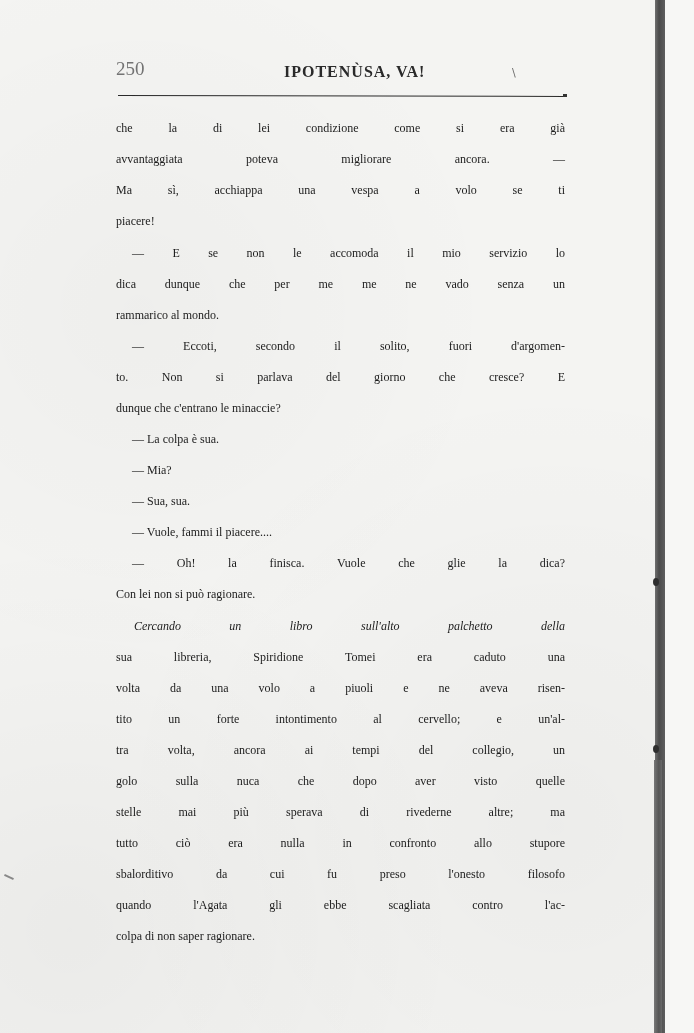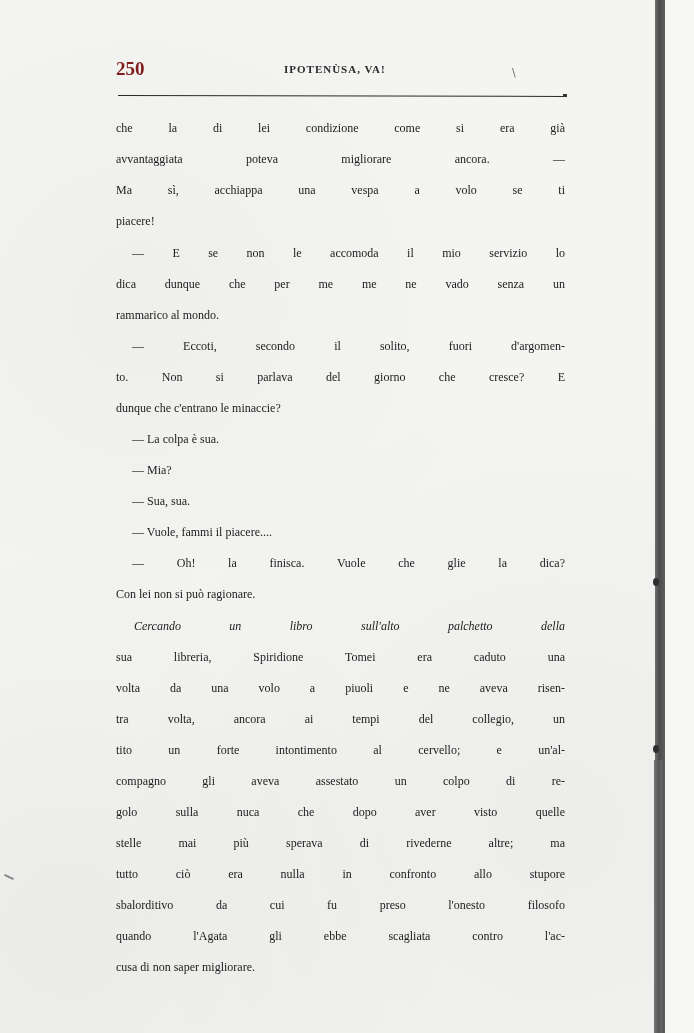--- a/index.html
+++ b/index.html
@@ -12,25 +12,25 @@
       radial-gradient(circle at 10% 90%, rgba(0,0,0,0.04) 0, rgba(0,0,0,0) 35%);
     font-family: "DejaVu Serif", "Liberation Serif", serif;
     color: #1e1e1e;
   }
   .page { position: absolute; left: 0; top: 0; width: 694px; height: 1033px; }
   .running-head {
     position: absolute; left: 116px; top: 58px; width: 450px; height: 24px;
   }
   .page-number {
     position: absolute; left: 0; top: 0;
-    font-family: "Liberation Serif", serif; font-size: 19px; font-weight: bold; color: #7f1d1d;
+    font-family: "Liberation Serif", serif; font-size: 19px; font-weight: normal; color: #737373;
   }
   .running-title {
     position: absolute; left: 168px; top: 5px;
-    font-family: "Liberation Serif", serif; font-size: 11px; font-weight: bold;
+    font-family: "Liberation Serif", serif; font-size: 16px; font-weight: bold;
     letter-spacing: 1px; font-variant: small-caps; color: #2a2a2a;
   }
   .running-mark {
     position: absolute; left: 396px; top: 8px; font-size: 11px; color: #666;
   }
   .head-rule {
     position: absolute; left: 118px; top: 95px; width: 447px; height: 0;
     border-top: 1.6px solid #2a2a2a;
     transform: rotate(0.12deg); transform-origin: left;
   }
@@ -93,29 +93,28 @@
     <div class="line last">dunque che c'entrano le minaccie?</div>
     <div class="line indent last">— La colpa è sua.</div>
     <div class="line indent last">— Mia?</div>
     <div class="line indent last">— Sua, sua.</div>
     <div class="line indent last">— Vuole, fammi il piacere....</div>
     <div class="line indent">— Oh! la finisca. Vuole che glie la dica?</div>
     <div class="line last">Con lei non si può ragionare.</div>
     <div class="line para-indent para-gap">Cercando un libro sull'alto palchetto della</div>
     <div class="line">sua libreria, Spiridione Tomei era caduto una</div>
     <div class="line">volta da una volo a piuoli e ne aveva risen-</div>
+    <div class="line">tito un forte intontimento al cervello; e un'al-</div>
     <div class="line">tra volta, ancora ai tempi del collegio, un</div>
-    <div class="line">tito un forte intontimento al cervello; e un'al-</div>
-    <div class="line">compagno gli aveva assestato un colpo di re-</div>
     <div class="line">golo sulla nuca che dopo aver visto quelle</div>
     <div class="line">stelle mai più sperava di rivederne altre; ma</div>
     <div class="line">tutto ciò era nulla in confronto allo stupore</div>
     <div class="line">sbalorditivo da cui fu preso l'onesto filosofo</div>
     <div class="line">quando l'Agata gli ebbe scagliata contro l'ac-</div>
-    <div class="line last">cusa di non saper migliorare.</div>
+    <div class="line last">colpa di non saper ragionare.</div>
   </div>
 
   <div class="binding-edge"></div>
   <div class="binding-edge-lower"></div>
   <div class="right-margin"></div>
   <div class="binding-nick" style="left:653px; top:578px;"></div>
   <div class="binding-nick" style="left:653px; top:745px;"></div>
   <div class="stray-mark"></div>
 </div>
 

